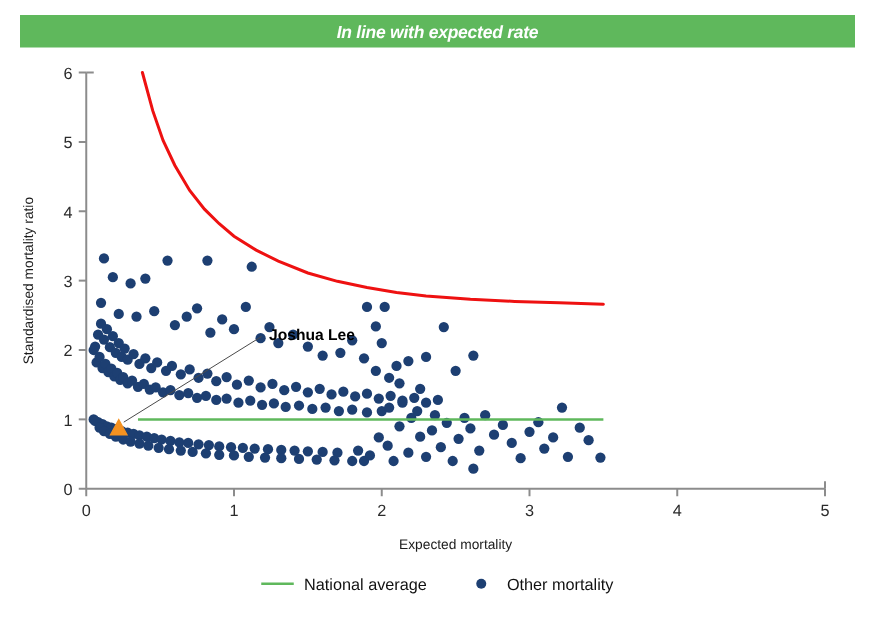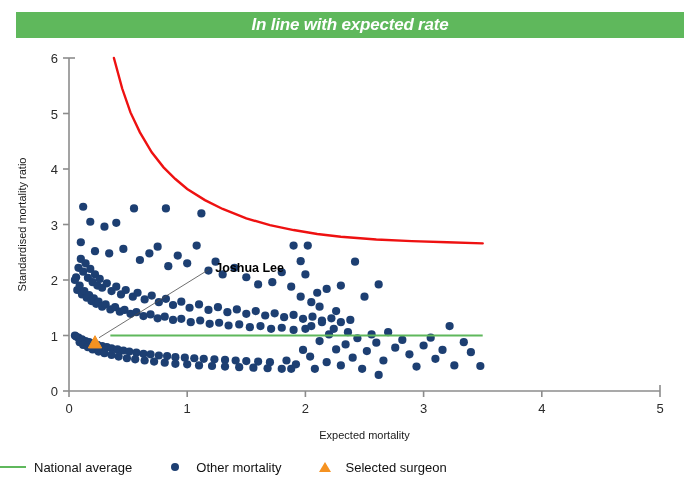--- a/index.html
+++ b/index.html
@@ -9,21 +9,21 @@
     overflow:hidden;position:relative;
   }
   #root{position:relative;width:700px;height:500px;}
 
   
   .banner{
     position:absolute;left:16px;top:12px;width:668px;height:26px;
     background:#5fb85c;display:flex;align-items:center;justify-content:center;
   }
   .banner-text{
-    color:#ffffff;font-weight:bold;font-style:italic;font-size:17px;
+    color:#ffffff;font-weight:bold;font-style:italic;font-size:14px;
     letter-spacing:-0.2px;font-family:"Liberation Sans", sans-serif;
   }
 
   
   .plot-wrap{position:absolute;left:0;top:40px;width:700px;height:410px;}
   svg{display:block;}
 
   .axis-line{stroke:#8c8c8c;stroke-width:1.6;fill:none;}
   .tick-line{stroke:#8c8c8c;stroke-width:1.6;}
   .tick-label{fill:#2b2b2b;font-size:13px;font-family:"Liberation Sans", sans-serif;}
@@ -33,21 +33,21 @@
   .sel-marker{fill:#f59221;stroke:#f59221;stroke-width:1;}
   .leader{stroke:#4a4a4a;stroke-width:0.8;fill:none;}
   .annot{fill:#000000;font-size:12.5px;font-weight:bold;font-family:"Liberation Sans", sans-serif;}
 
   .nat-line{stroke:#5fb85c;stroke-width:2;fill:none;}
   .ctl-line{stroke:#ee1111;stroke-width:2.4;fill:none;stroke-linecap:round;}
 
   
   .legend{
     position:absolute;left:0;top:452px;width:700px;height:30px;
-    display:flex;align-items:center;gap:30px;
+    display:flex;align-items:center;justify-content:center;gap:30px;
   }
   .lg-item{display:flex;align-items:center;gap:8px;}
   .lg-label{font-size:13px;color:#111;font-family:"Liberation Sans", sans-serif;white-space:nowrap;}
   .lg-swatch{width:26px;height:12px;display:flex;align-items:center;justify-content:center;}
   .lg-line{width:26px;height:2.5px;display:block;}
   .lg-dot{width:8px;height:8px;border-radius:50%;background:#1d3f72;display:block;}
   .lg-tri{width:0;height:0;border-left:6px solid transparent;border-right:6px solid transparent;border-bottom:10px solid #f59221;display:block;}
 </style>
 </head>
 <body>
@@ -318,21 +318,15 @@
           <span class="lg-line" style="background: rgb(95, 184, 92);"></span>
         </span>
         <span class="lg-label">National average</span>
       </div>
       <div class="lg-item">
         <span class="lg-swatch">
           <span class="lg-dot" style="background: rgb(29, 63, 114);"></span>
         </span>
         <span class="lg-label">Other mortality</span>
       </div>
-      <div class="lg-item">
-        <span class="lg-swatch">
-          <span class="lg-tri" style="border-bottom-color: rgb(245, 146, 33);"></span>
-        </span>
-        <span class="lg-label">Selected surgeon</span>
-      </div>
     </div>
 
 </div>
 
 </body></html>

